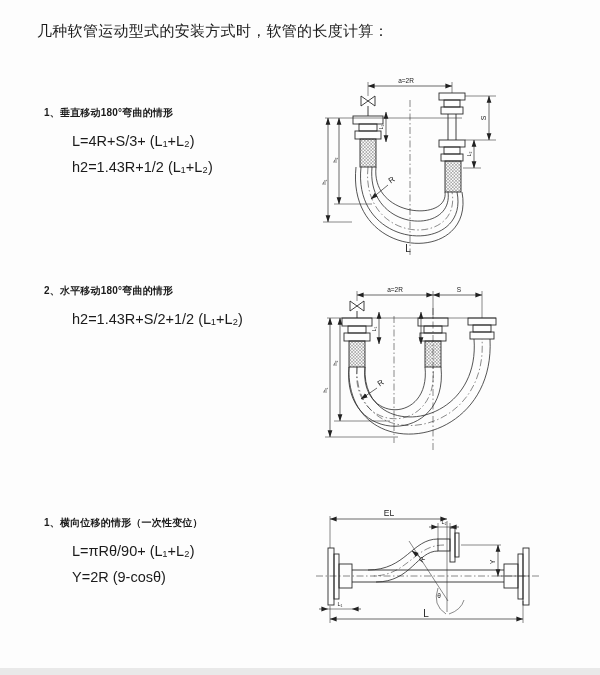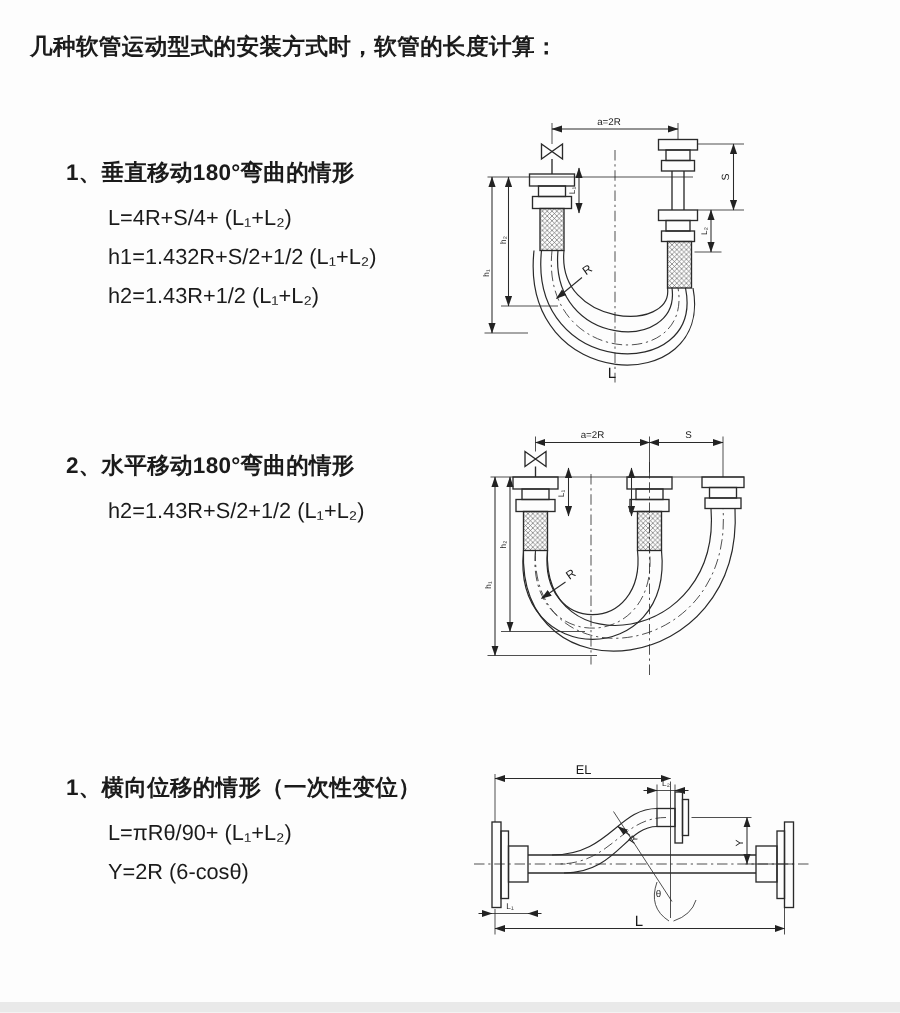--- a/index.html
+++ b/index.html
@@ -1,51 +1,50 @@
 <!DOCTYPE html>
 <html><head>
 <meta charset="utf-8">
 <style>
   html,body{margin:0;padding:0}
   body{width:600px;height:675px;background:#fdfdfd;position:relative;overflow:hidden;
        font-family:"Liberation Sans","DejaVu Sans",sans-serif;color:#1b1b1b}
-  .title{position:absolute;left:20px;top:22px;font-size:15px;font-weight:700;letter-spacing:.3px}
+  .title{position:absolute;left:37px;top:22px;font-size:15px;font-weight:400;letter-spacing:.3px}
   .section{position:absolute;left:44px;width:280px}
-  .sec-h{font-size:15px;font-weight:700;margin:0 0 8px 0;letter-spacing:.2px}
+  .sec-h{font-size:10px;font-weight:700;margin:0 0 8px 0;letter-spacing:.2px}
   .formula{font-size:14.5px;line-height:26px;padding-left:28px;white-space:pre;font-weight:400}
   svg.diag{position:absolute}
   svg text{font-family:"Liberation Sans","DejaVu Sans",sans-serif;fill:#1b1b1b}
   .strip{position:absolute;left:0;right:0;bottom:0;height:7px;background:#e9e9e9}
   .thin{stroke:#2a2a2a;stroke-width:.55;fill:none}
   .dim{stroke:#2a2a2a;stroke-width:.7;fill:none}
   .pipe{stroke:#2a2a2a;stroke-width:.9;fill:none}
   .hose{stroke:#2a2a2a;stroke-width:.8;fill:none}
   .dd{stroke:#2a2a2a;stroke-width:.55;fill:none;stroke-dasharray:7 2.5 1.5 2.5}
 </style>
 </head>
 <body>
 
 <div class="title">几种软管运动型式的安装方式时，软管的长度计算：</div>
 
 <div class="section" style="top:106px">
   <div class="sec-h">1、垂直移动180°弯曲的情形</div>
-  <div class="formula">L=4R+S/4+ (L₁+L₂)</div>
-  <div class="formula">h1=1.432R+S/2+1/2 (L₁+L₂)</div>
+  <div class="formula">L=4R+S/3+ (L₁+L₂)</div>
   <div class="formula">h2=1.43R+1/2 (L₁+L₂)</div>
 </div>
 
-<div class="section" style="top:301px">
+<div class="section" style="top:284px">
   <div class="sec-h">2、水平移动180°弯曲的情形</div>
   <div class="formula">h2=1.43R+S/2+1/2 (L₁+L₂)</div>
 </div>
 
 <div class="section" style="top:516px">
   <div class="sec-h">1、横向位移的情形（一次性变位）</div>
   <div class="formula">L=πRθ/90+ (L₁+L₂)</div>
-  <div class="formula">Y=2R (6-cosθ)</div>
+  <div class="formula">Y=2R (9-cosθ)</div>
 </div>
 
 <svg class="diag" style="left:315px;top:72px" width="285" height="192" viewBox="315 72 285 192">
   <defs>
     <marker id="ar1" viewBox="0 0 10 10" refX="9.5" refY="5" markerWidth="7" markerHeight="7" markerUnits="userSpaceOnUse" orient="auto-start-reverse">
       <path d="M0 1.6 L10 5 L0 8.4 z" fill="#222"></path>
     </marker>
     <pattern id="bp1" width="3.2" height="3.2" patternUnits="userSpaceOnUse">
       <path d="M0 3.2 L3.2 0 M0 0 L3.2 3.2" stroke="#555" stroke-width="0.4" fill="none"></path>
     </pattern>

